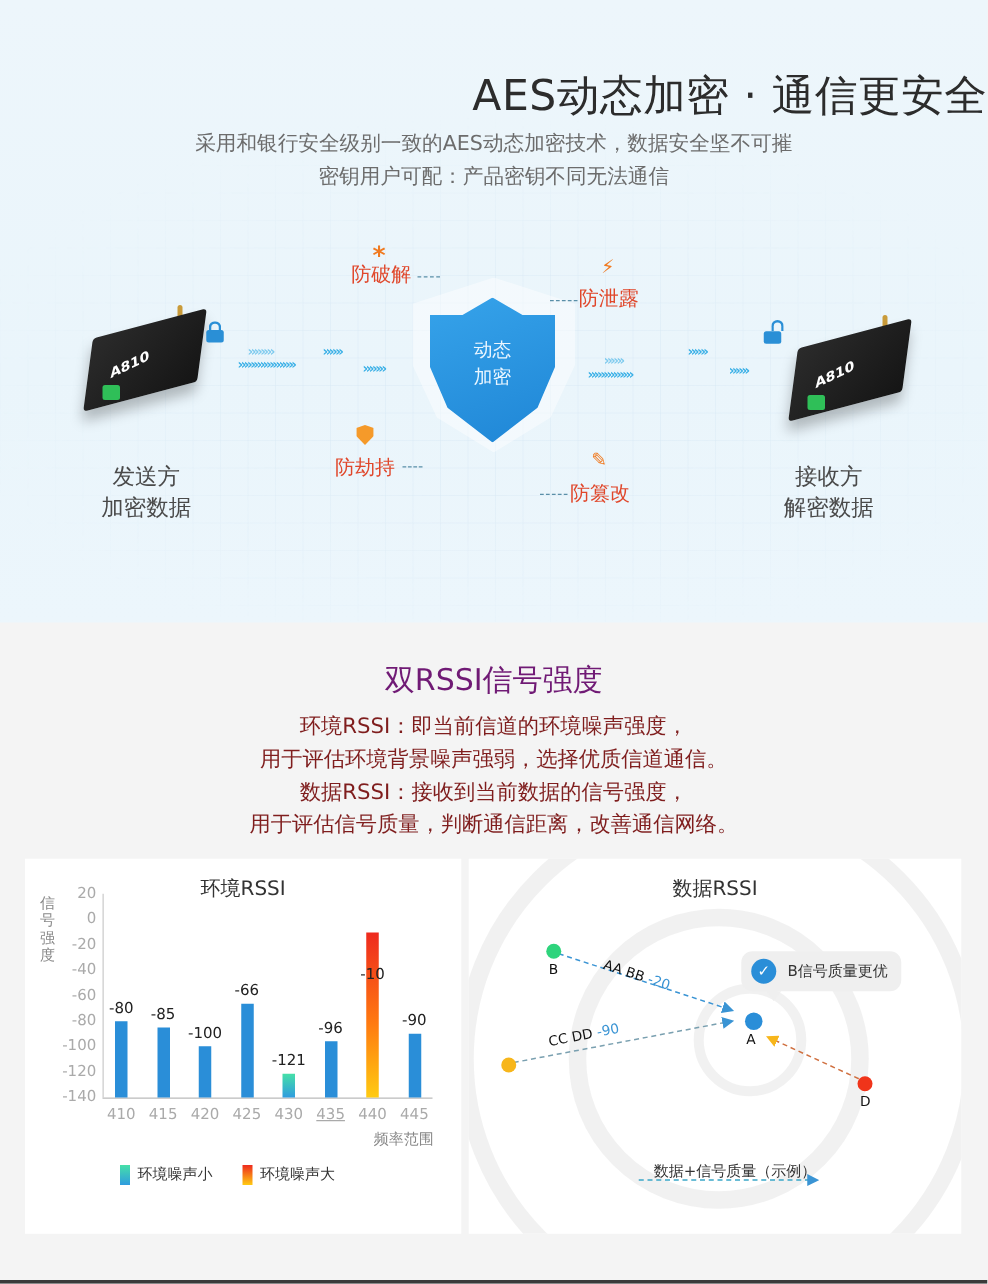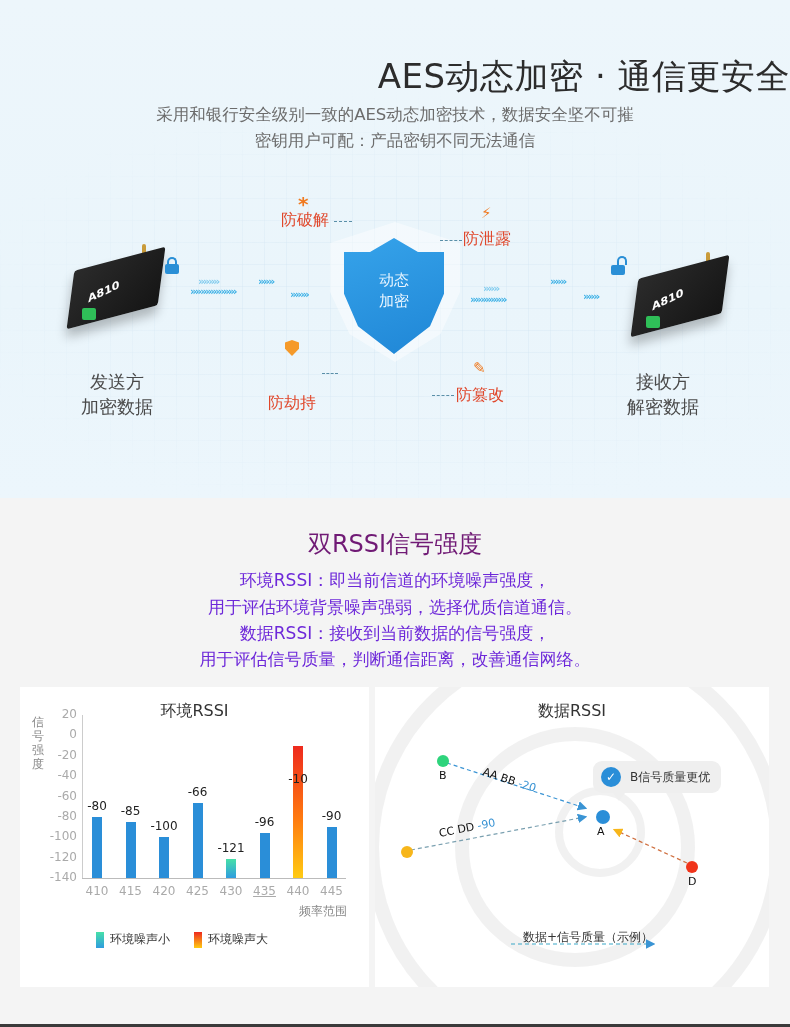--- a/index.html
+++ b/index.html
@@ -48,21 +48,21 @@
   .shield-text { position: absolute; left: 14px; top: 48px; width: 100px; text-align: center; color: #eaf6ff; font-size: 15px; line-height: 21px; }
 
   .threat { position: absolute; color: #e0472b; font-size: 16px; }
   .threat-icon { position: absolute; width: 16px; height: 16px; }
   .dash { position: absolute; border-top: 1px dashed #5a8fa8; }
 
   .dev-label { position: absolute; text-align: center; font-size: 18px; color: #4a4a4a; line-height: 25px; width: 110px; }
 
   
   .sec2-title { position: absolute; top: 528px; width: 100%; text-align: center; font-size: 24px; color: #701a75; }
-  .sec2-line { position: absolute; width: 100%; text-align: center; font-size: 17px; color: #6d28d9; }
+  .sec2-line { position: absolute; width: 100%; text-align: center; font-size: 17px; color: #7f1d1d; }
 
   .card { position: absolute; top: 687px; height: 300px; background: #fff; }
   .card-left { left: 20px; width: 349px; }
   .card-right { left: 375px; width: 394px; overflow: hidden; }
   .card-title { position: absolute; top: 14px; width: 100%; text-align: center; font-size: 16px; color: #333; }
 
   .chart-area { position: absolute; left: 0; top: 0; width: 349px; height: 300px; }
   .ylabel { position: absolute; left: 12px; top: 28px; width: 14px; font-size: 12px; line-height: 14px; color: #888; }
   .ytick { position: absolute; right: 292px; font-size: 12px; color: #aaa; text-align: right; width: 40px; }
   .axis-y { position: absolute; left: 62px; top: 28px; width: 1px; height: 163px; background: #ccc; }
@@ -142,21 +142,21 @@
 
   <div class="threat-icon" style="left:298px;top:196px;color:#f07a20;font-size:20px;font-weight:bold;line-height:16px;">*</div>
   <div class="threat" style="left:281px;top:210px;">防破解</div>
   <div class="dash" style="left:334px;top:221px;width:18px;"></div>
 
   <div class="threat-icon" style="left:481px;top:205px;color:#f07a20;font-size:15px;line-height:16px;">⚡</div>
   <div class="threat" style="left:463px;top:229px;">防泄露</div>
   <div class="dash" style="left:440px;top:240px;width:22px;"></div>
 
   <div class="threat-icon" style="left:285px;top:340px;width:14px;height:16px;background:#f59a2a;clip-path:polygon(50% 0,100% 15%,100% 55%,50% 100%,0 55%,0 15%);"></div>
-  <div class="threat" style="left:268px;top:364px;margin-top:29px;">防劫持</div>
+  <div class="threat" style="left:268px;top:364px;">防劫持</div>
   <div class="dash" style="left:322px;top:373px;width:16px;"></div>
 
   <div class="threat-icon" style="left:473px;top:360px;color:#f07a20;font-size:15px;line-height:16px;">✎</div>
   <div class="threat" style="left:456px;top:385px;">防篡改</div>
   <div class="dash" style="left:432px;top:395px;width:22px;"></div>
 
   <div class="dev-label" style="left:62px;top:369px;">
     <div>发送方</div>
     <div>加密数据</div>
   </div>

